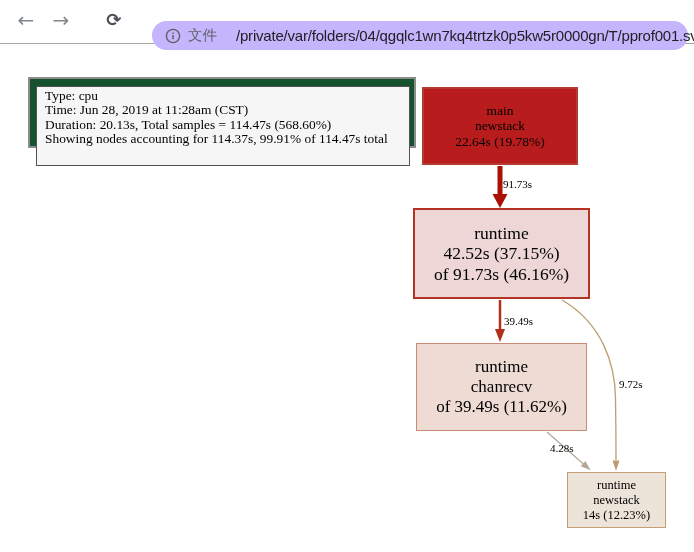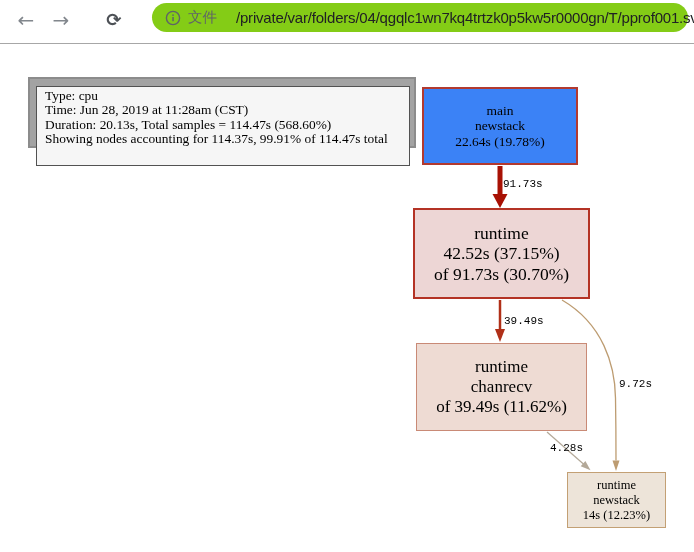--- a/index.html
+++ b/index.html
@@ -11,52 +11,52 @@
   .toolbar { position:absolute; left:0; top:0; width:694px; height:44px;
              background:#ffffff; border-bottom:1px solid #a7a7a7; }
   .navbtn { position:absolute; top:20px; transform:translate(-50%,-50%);
             font-size:20px; line-height:20px; color:#82878d; cursor:pointer;
             user-select:none; background:none; border:none;
             font-family:"DejaVu Sans", sans-serif; }
   .navbtn.back    { left:26px; }
   .navbtn.forward { left:61px; }
   .navbtn.reload  { left:114px; color:#4d5156; font-size:18px; font-weight:bold; }
 
-  .omnibox { position:absolute; left:152px; top:3px; width:536px; height:29px;
-             background:#84cc16; border-radius:15px; display:flex;
+  .omnibox { position:absolute; left:152px; top:21px; width:536px; height:29px;
+             background:#c4b5fd; border-radius:15px; display:flex;
              align-items:center; padding-left:13px; }
   .info-icon { width:16px; height:16px; flex:0 0 auto; }
   .origin { color:#5f6368; font-size:14.5px; margin:0 9px 0 7px; white-space:nowrap; }
   .sep { width:1px; height:17px; background:#c4c7cb; margin-right:10px; }
   .url { color:#202124; font-size:15px; letter-spacing:-0.2px; white-space:nowrap; }
 
   
   .legend-outer { position:absolute; left:28px; top:77px; width:388px; height:71px;
-                  border:2px solid #8c8c8c; background:#a3a3a3; }
+                  border:2px solid #8c8c8c; background:#14532d; }
   .legend-inner { position:absolute; left:6px; top:7px; width:374px; height:80px;
                   border:1px solid #525252; background:#f6f6f6;
                   font-family:"Liberation Serif", serif; font-size:13.4px;
                   line-height:14.3px; color:#000; padding:2px 0 0 8px;
                   white-space:nowrap; }
 
   
   .node { position:absolute; display:flex; flex-direction:column;
           justify-content:center; align-items:center; text-align:center;
           font-family:"Liberation Serif", serif; color:#000; }
-  .n1 { left:422px; top:87px;  width:156px; height:78px; background:#3b82f6;
+  .n1 { left:422px; top:87px;  width:156px; height:78px; background:#b91c1c;
         border:2px solid #b23a30; font-size:13.5px; line-height:15.5px; }
   .n2 { left:413px; top:208px; width:177px; height:91px; background:#edd6d5;
         border:2px solid #b43325; font-size:17.5px; line-height:20.5px; }
   .n3 { left:416px; top:343px; width:171px; height:88px; background:#eedbd3;
         border:1.5px solid #c98a76; font-size:17px; line-height:20px; }
   .n4 { left:567px; top:472px; width:99px;  height:56px; background:#ede4d9;
         border:1.5px solid #c3a074; font-size:12.5px; line-height:15px; }
 
   .edges-svg { position:absolute; left:0; top:0; pointer-events:none; }
-  .elabel { position:absolute; font-family:Liberation Mono, monospace;
+  .elabel { position:absolute; font-family:Liberation Serif, serif;
             font-size:11px; color:#000; white-space:nowrap; }
   .el1 { left:503px; top:178px; }
   .el2 { left:504px; top:315px; }
   .el3 { left:550px; top:442px; }
   .el4 { left:619px; top:378px; }
 </style>
 </head>
 <body>
 
 <div id="stage">
@@ -111,21 +111,21 @@
 
   <div class="node n1">
     <span>main</span>
     <span>newstack</span>
     <span>22.64s (19.78%)</span>
   </div>
 
   <div class="node n2">
     <span>runtime</span>
     <span>42.52s (37.15%)</span>
-    <span>of 91.73s (30.70%)</span>
+    <span>of 91.73s (46.16%)</span>
   </div>
 
   <div class="node n3">
     <span>runtime</span>
     <span>chanrecv</span>
     <span>of 39.49s (11.62%)</span>
   </div>
 
   <div class="node n4">
     <span>runtime</span>

